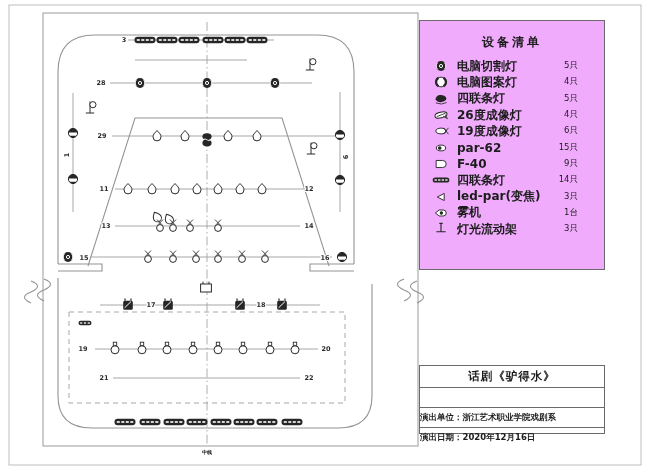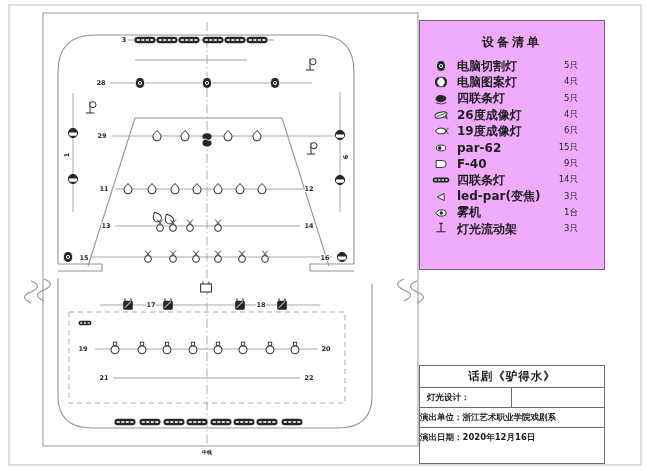--- a/index.html
+++ b/index.html
@@ -28,21 +28,21 @@
   .eq-title{margin-top:13px;text-align:center;font-size:12px;font-weight:700;
             letter-spacing:3px;color:#1c1c1c;}
   #eq-rows{margin-top:7px;padding:0 26px 0 9px;}
   .eq-row{display:flex;align-items:center;height:16.3px;}
   .eq-icon{width:24px;height:14px;flex:0 0 24px;}
   .eq-name{flex:1;font-size:12px;font-weight:700;color:#1c1c1c;padding-left:4px;
            white-space:nowrap;}
   .eq-qty{flex:0 0 32px;text-align:right;font-size:8.5px;font-weight:400;color:#1c1c1c;}
 
   #title-block{
-    position:absolute;left:419px;top:365px;width:186px;height:99px;
+    position:absolute;left:419px;top:365px;width:186px;height:69px;
     border:1px solid #6a6a6a;background:#fff;box-sizing:border-box;
     color:#1c1c1c;
   }
   .tb-header{height:21px;line-height:21px;text-align:center;font-size:11.5px;
              font-weight:700;border-bottom:1px solid #6a6a6a;letter-spacing:1px;}
   .tb-row{height:19px;line-height:19px;border-bottom:1px solid #6a6a6a;
           font-size:8.5px;font-weight:700;display:flex;}
   .tb-row:last-child{border-bottom:none;}
   .tb-split{padding-left:0;}
   .tb-cell{width:50%;padding-left:7px;box-sizing:border-box;}
@@ -352,21 +352,20 @@
         </svg>
         <span class="eq-name">灯光流动架</span>
         <span class="eq-qty">3只</span>
       </div>
     </div>
 </div>
 
 <div id="title-block">
   <div class="tb-header">话剧《驴得水》</div>
   <div class="tb-row tb-split">
-    <div class="tb-cell">灯光设计：</div>
   </div>
   <div class="tb-row">
     <span>演出单位：</span>
     <span>浙江艺术职业学院戏剧系</span>
   </div>
   <div class="tb-row">
     <span>演出日期：</span>
     <span>2020年12月16日</span>
   </div>
 </div>

